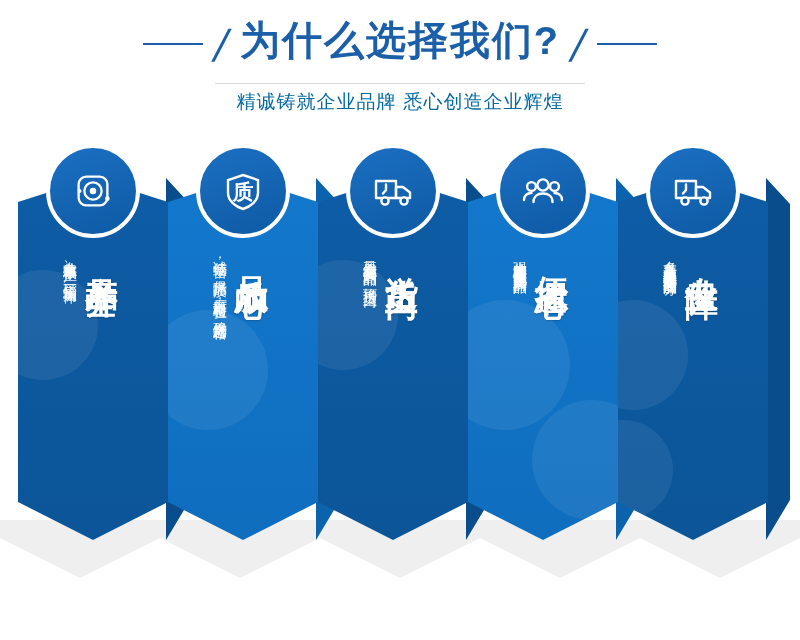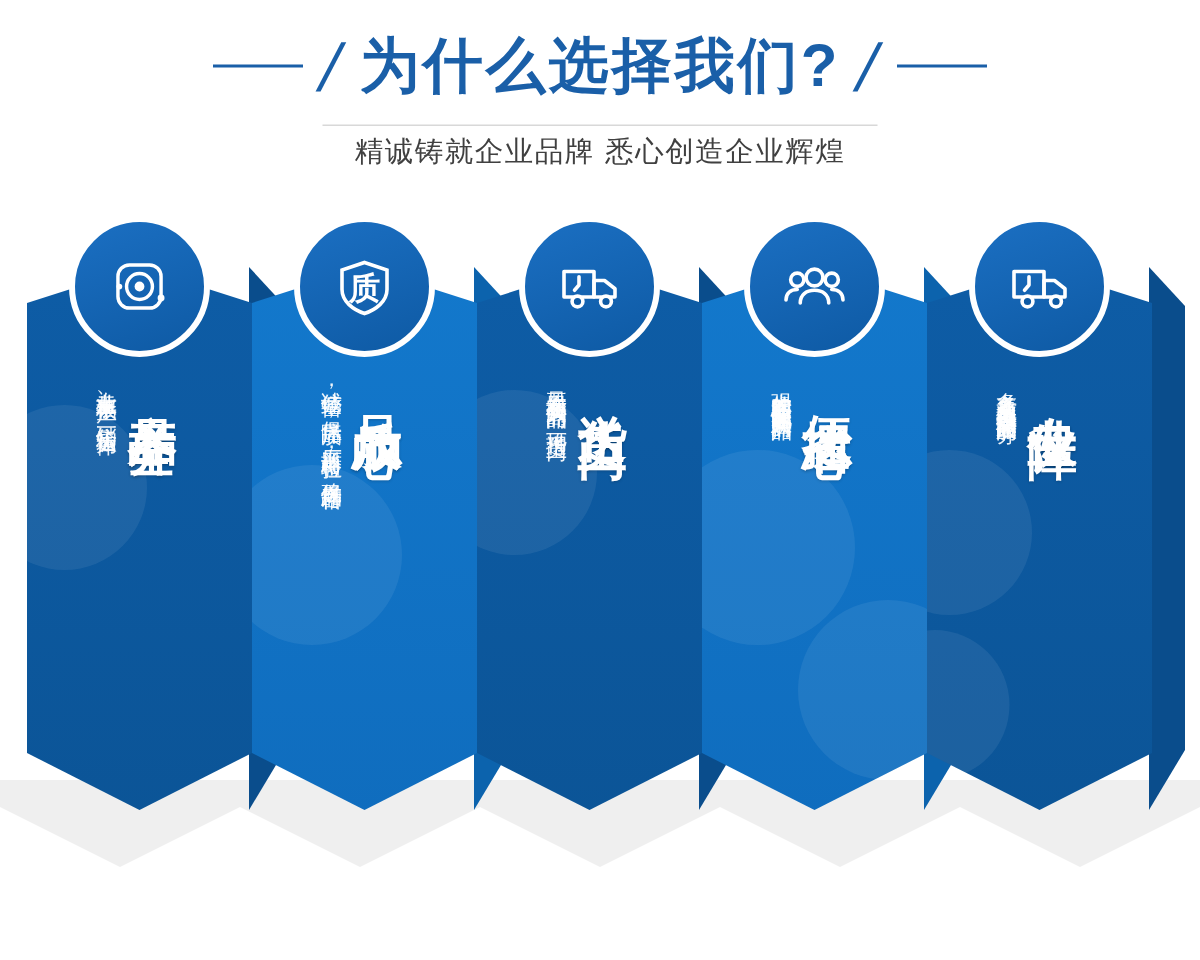--- a/index.html
+++ b/index.html
@@ -16,26 +16,26 @@
     display:flex;align-items:center;justify-content:center;gap:12px;
   }
   .rule{width:60px;height:2px;background:#1a5fa8;}
   .slash{
     font-size:40px;line-height:40px;color:#1a5fa8;font-weight:400;
     transform:skewX(-12deg);font-family:"DejaVu Sans","Liberation Sans",sans-serif;
   }
   .main-title{
     font-size:40px;line-height:46px;color:#1a5fa8;font-weight:bold;
     letter-spacing:2px;white-space:nowrap;
-    font-family:Liberation Sans, sans-serif;
+    font-family:Liberation Mono, monospace;
   }
   .sub-sep{position:absolute;left:215px;top:83px;width:370px;height:1px;background:#d8d8d8;}
   .subtitle{
     position:absolute;left:0;top:88px;width:800px;text-align:center;
-    font-size:19px;line-height:26px;color:#404040;letter-spacing:1px;
+    font-size:19px;line-height:26px;color:#0369a1;letter-spacing:1px;
     white-space:nowrap;
   }
 
   
   .panels{position:absolute;left:0;top:150px;width:800px;height:440px;}
 
   .shadowband{
     position:absolute;left:0;top:370px;width:800px;height:70px;
     background:#efefef;
     clip-path:polygon(0 0,0 18px,80px 58px,160px 18px,240px 58px,320px 18px,

